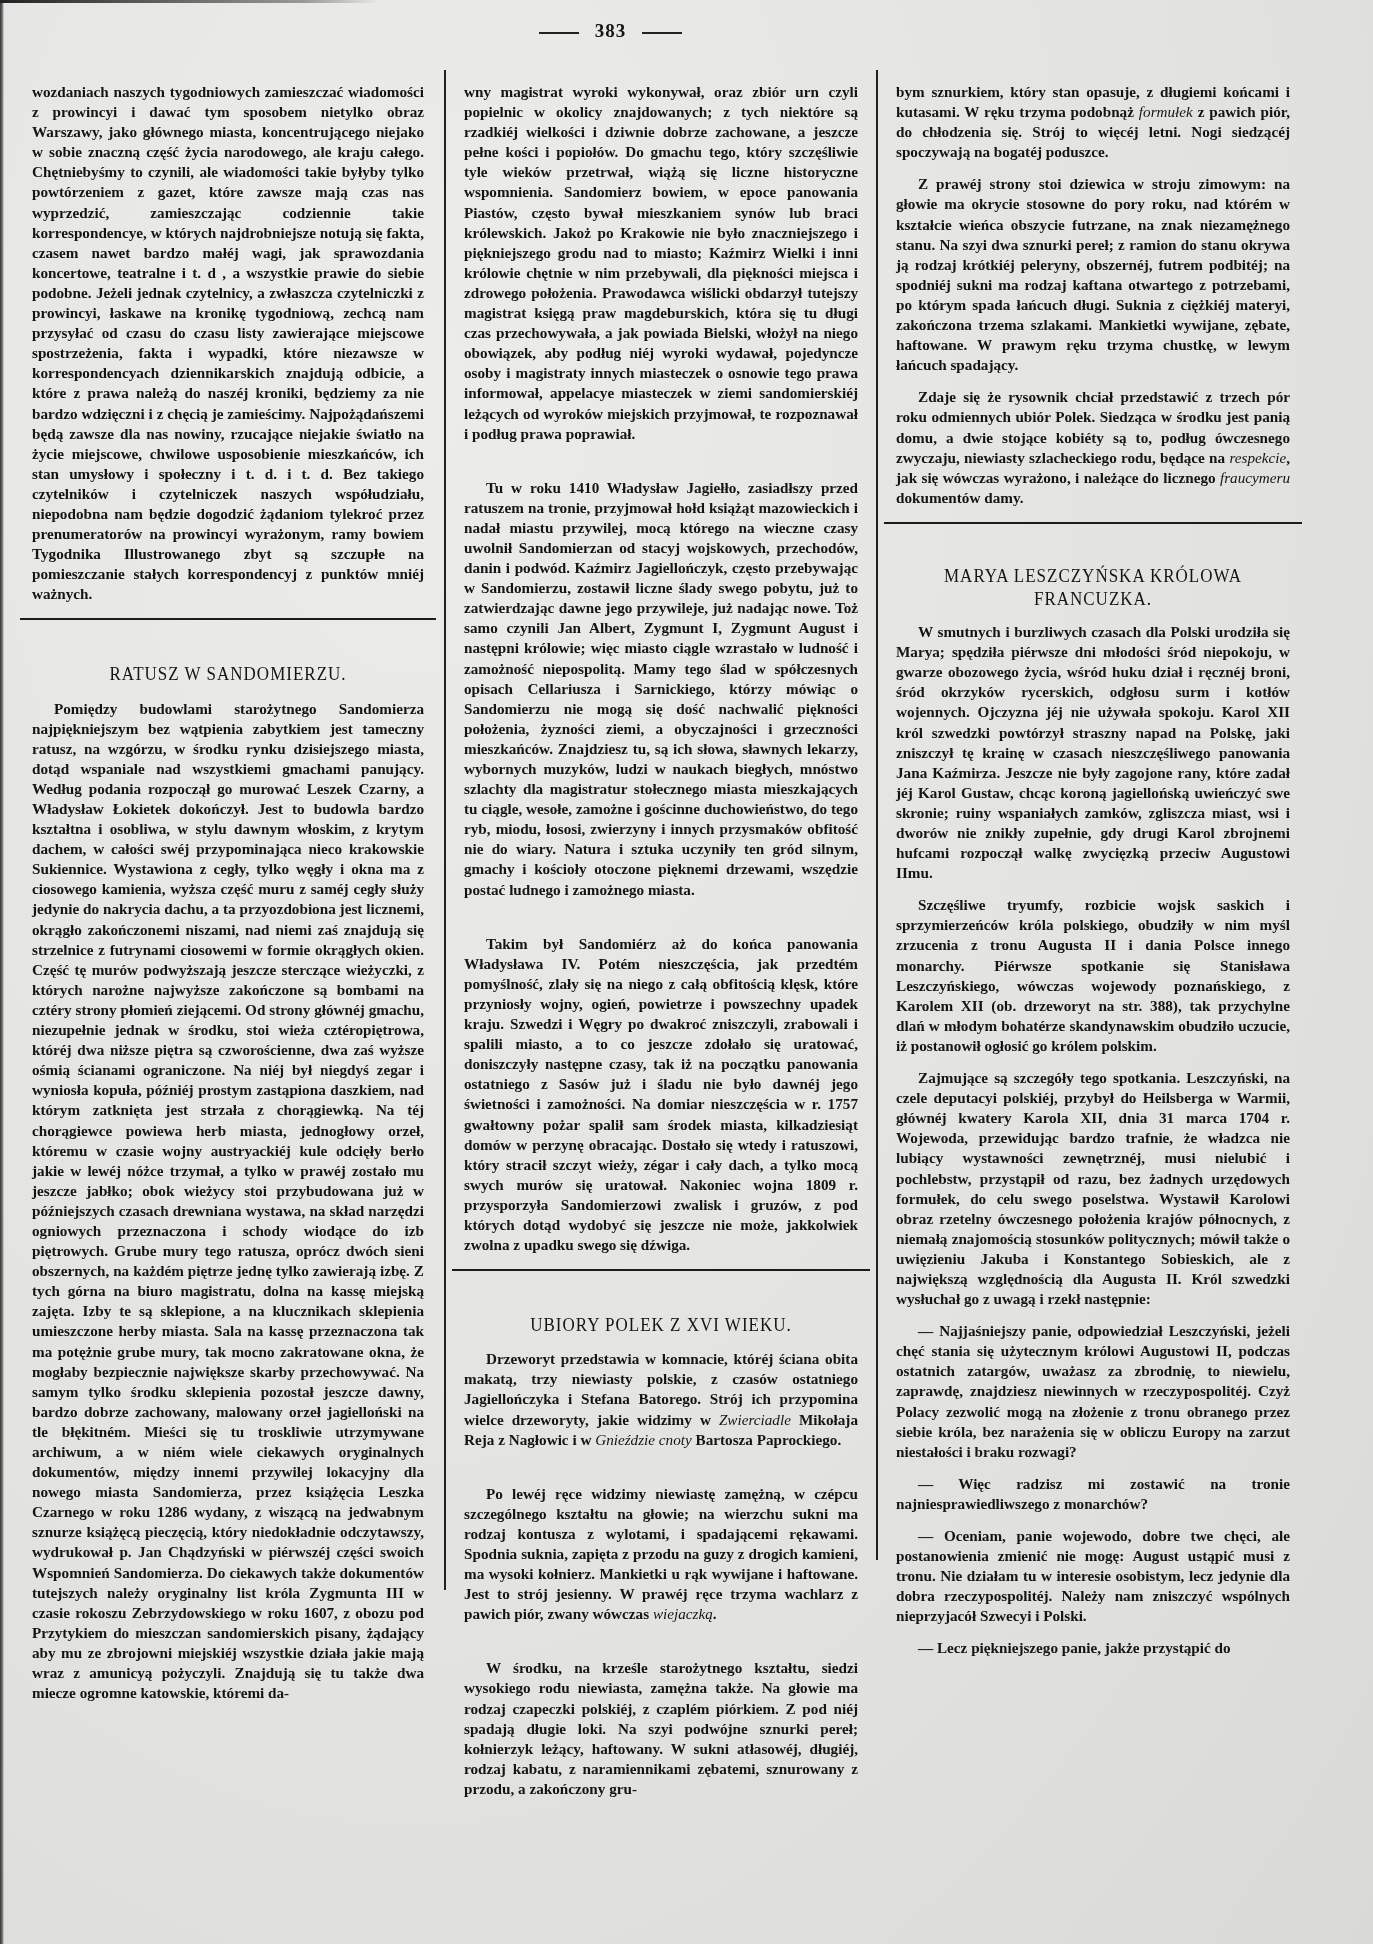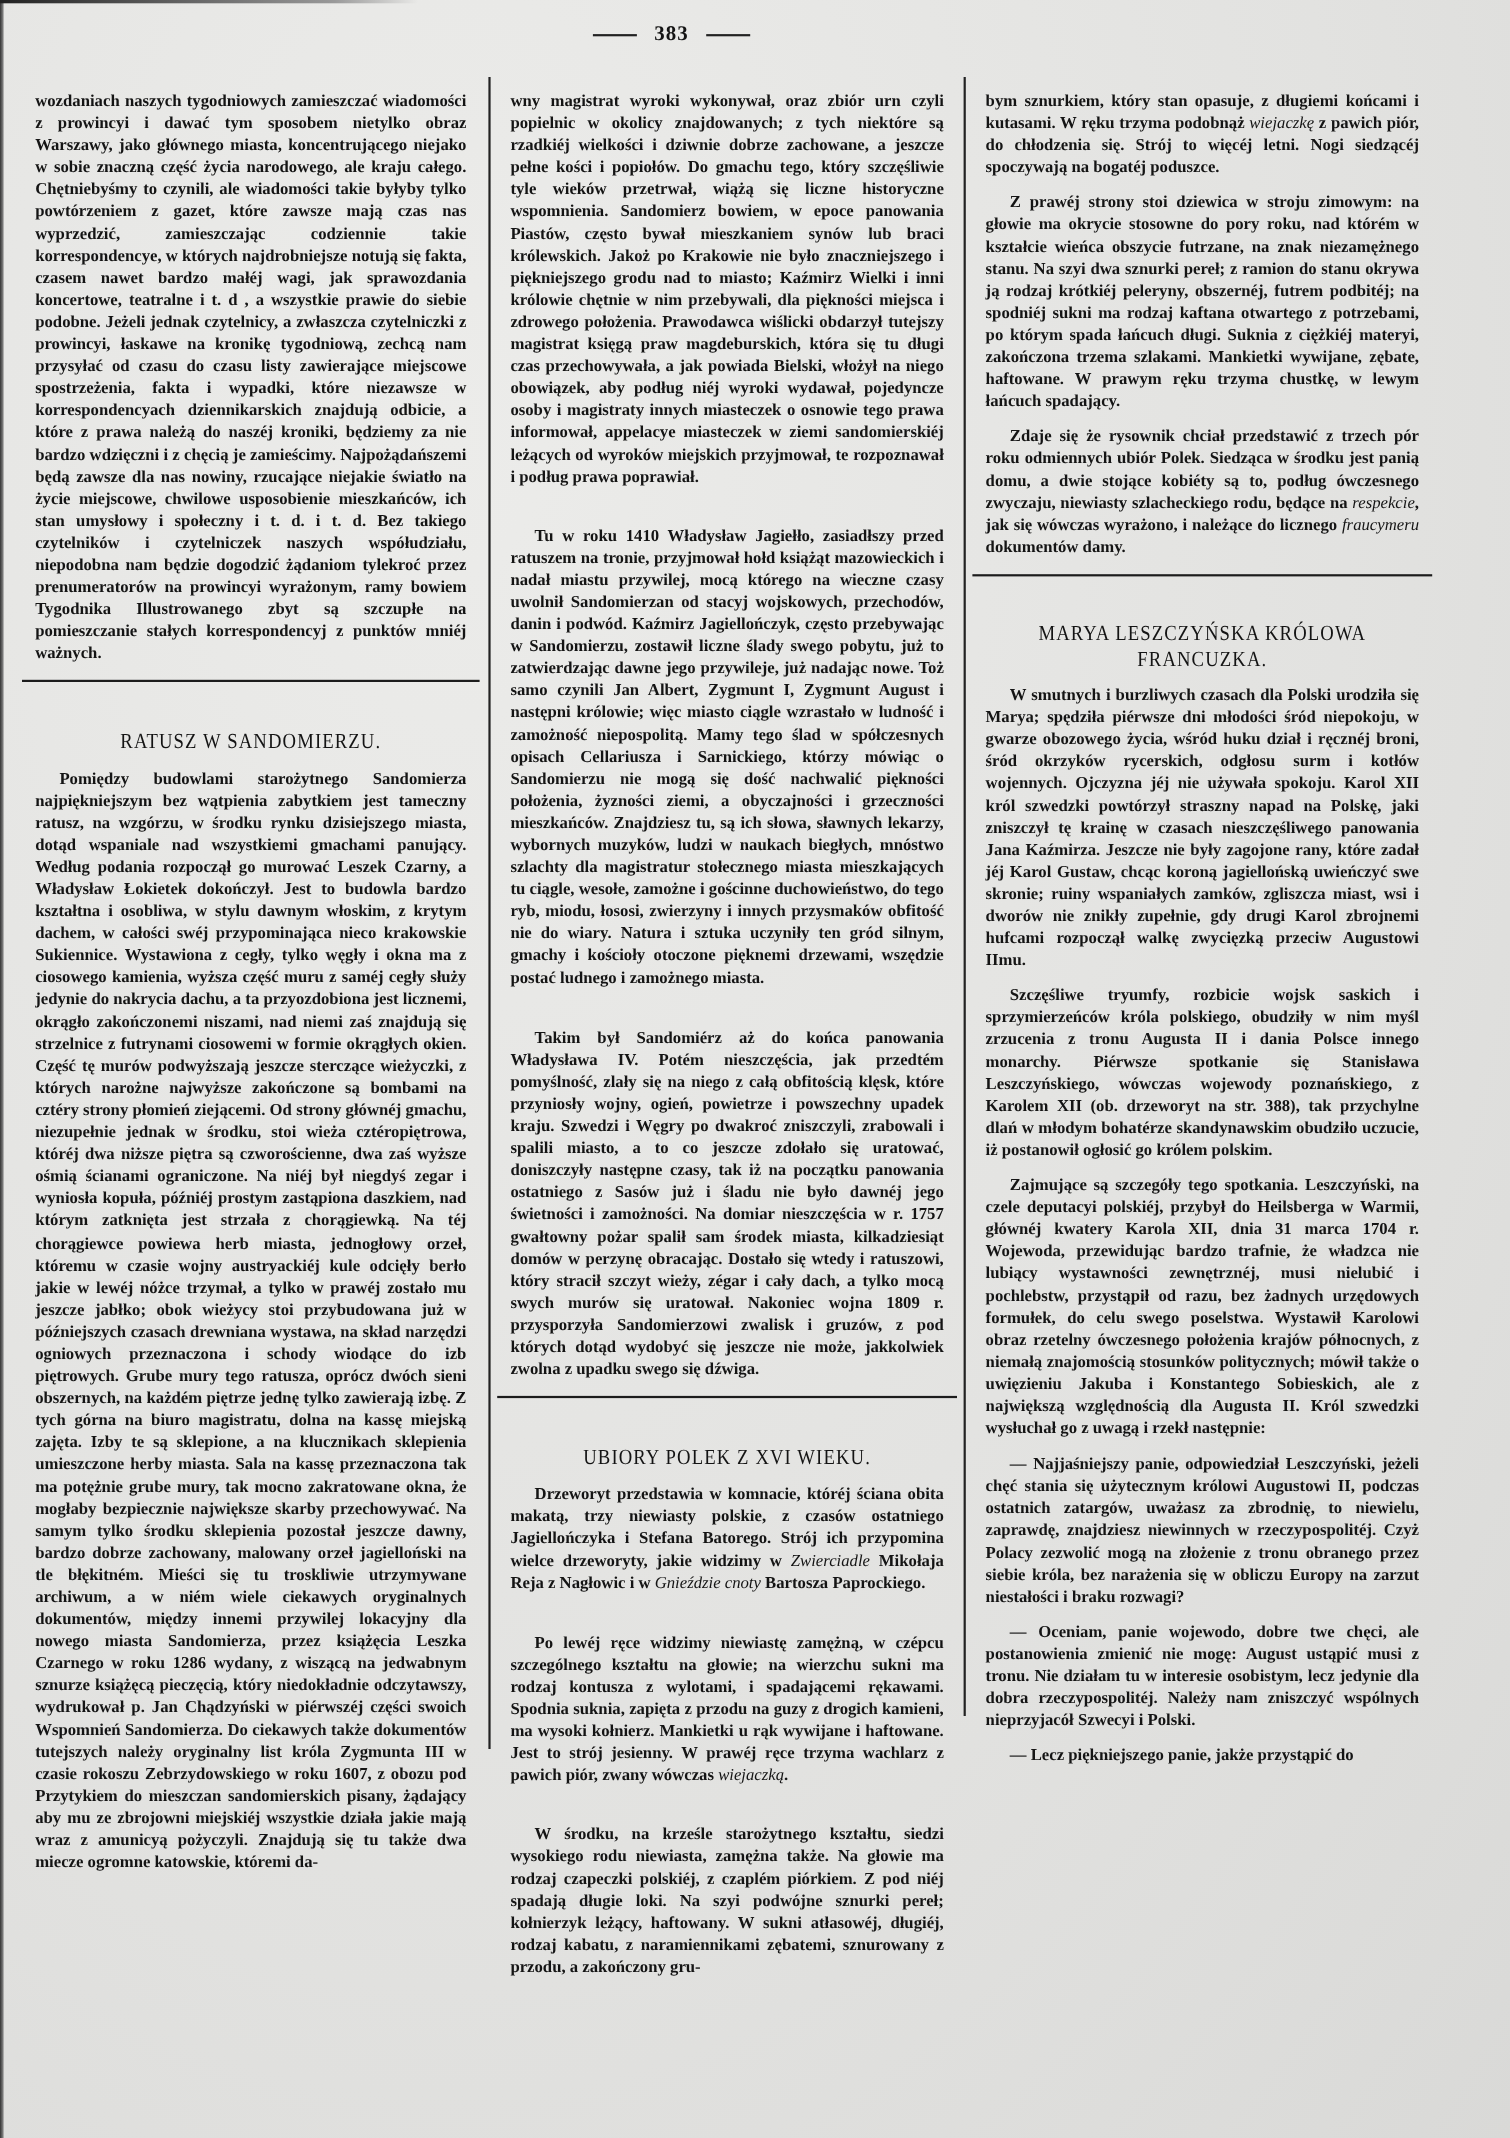--- a/index.html
+++ b/index.html
@@ -80,24 +80,25 @@
   <div class="section-rule"></div>
   <div class="section-title">UBIORY POLEK Z XVI WIEKU.</div>
   <p class="indent"><span>Drzeworyt przedstawia w komnacie, któréj ściana obita makatą, trzy niewiasty polskie, z czasów ostatniego Jagiellończyka i Stefana Batorego. Strój ich przypomina wielce drzeworyty, jakie widzimy w </span><em>Zwierciadle</em><span> Mikołaja Reja z Nagłowic i w </span><em>Gnieździe cnoty</em><span> Bartosza Paprockiego.</span></p>
   <div class="gap"></div>
   <p class="indent"><span>Po lewéj ręce widzimy niewiastę zamężną, w czépcu szczególnego kształtu na głowie; na wierzchu sukni ma rodzaj kontusza z wylotami, i spadającemi rękawami. Spodnia suknia, zapięta z przodu na guzy z drogich kamieni, ma wysoki kołnierz. Mankietki u rąk wywijane i haftowane. Jest to strój jesienny. W prawéj ręce trzyma wachlarz z pawich piór, zwany wówczas </span><em>wiejaczką</em><span>.</span></p>
   <div class="gap"></div>
   <p class="indent">W środku, na krześle starożytnego kształtu, siedzi wysokiego rodu niewiasta, zamężna także. Na głowie ma rodzaj czapeczki polskiéj, z czaplém piórkiem. Z pod niéj spadają długie loki. Na szyi podwójne sznurki pereł; kołnierzyk leżący, haftowany. W sukni atłasowéj, długiéj, rodzaj kabatu, z naramiennikami zębatemi, sznurowany z przodu, a zakończony gru-</p>
 </div>
 
 <div class="col col-3">
-  <p><span>bym sznurkiem, który stan opasuje, z długiemi końcami i kutasami. W ręku trzyma podobnąż </span><em>wiejaczkę</em><span> z pawich piór, do chłodzenia się. Strój to więcéj letni. Nogi siedzącéj spoczywają na bogatéj poduszce.</span></p>
+  <p><span>bym sznurkiem, który stan opasuje, z długiemi końcami i kutasami. W ręku trzyma podobnąż </span><em>formułek</em><span> z pawich piór, do chłodzenia się. Strój to więcéj letni. Nogi siedzącéj spoczywają na bogatéj poduszce.</span></p>
   <p class="indent">Z prawéj strony stoi dziewica w stroju zimowym: na głowie ma okrycie stosowne do pory roku, nad którém w kształcie wieńca obszycie futrzane, na znak niezamężnego stanu. Na szyi dwa sznurki pereł; z ramion do stanu okrywa ją rodzaj krótkiéj peleryny, obszernéj, futrem podbitéj; na spodniéj sukni ma rodzaj kaftana otwartego z potrzebami, po którym spada łańcuch długi. Suknia z ciężkiéj materyi, zakończona trzema szlakami. Mankietki wywijane, zębate, haftowane. W prawym ręku trzyma chustkę, w lewym łańcuch spadający.</p>
   <p class="indent"><span>Zdaje się że rysownik chciał przedstawić z trzech pór roku odmiennych ubiór Polek. Siedząca w środku jest panią domu, a dwie stojące kobiéty są to, podług ówczesnego zwyczaju, niewiasty szlacheckiego rodu, będące na </span><em>respekcie</em><span>, jak się wówczas wyrażono, i należące do licznego </span><em>fraucymeru</em><span> dokumentów damy.</span></p>
   <div class="section-rule"></div>
   <div class="section-title">MARYA LESZCZYŃSKA KRÓLOWA FRANCUZKA.</div>
   <p class="indent">W smutnych i burzliwych czasach dla Polski urodziła się Marya; spędziła piérwsze dni młodości śród niepokoju, w gwarze obozowego życia, wśród huku dział i ręcznéj broni, śród okrzyków rycerskich, odgłosu surm i kotłów wojennych. Ojczyzna jéj nie używała spokoju. Karol XII król szwedzki powtórzył straszny napad na Polskę, jaki zniszczył tę krainę w czasach nieszczęśliwego panowania Jana Kaźmirza. Jeszcze nie były zagojone rany, które zadał jéj Karol Gustaw, chcąc koroną jagiellońską uwieńczyć swe skronie; ruiny wspaniałych zamków, zgliszcza miast, wsi i dworów nie znikły zupełnie, gdy drugi Karol zbrojnemi hufcami rozpoczął walkę zwycięzką przeciw Augustowi IImu.</p>
   <p class="indent">Szczęśliwe tryumfy, rozbicie wojsk saskich i sprzymierzeńców króla polskiego, obudziły w nim myśl zrzucenia z tronu Augusta II i dania Polsce innego monarchy. Piérwsze spotkanie się Stanisława Leszczyńskiego, wówczas wojewody poznańskiego, z Karolem XII (ob. drzeworyt na str. 388), tak przychylne dlań w młodym bohatérze skandynawskim obudziło uczucie, iż postanowił ogłosić go królem polskim.</p>
   <p class="indent">Zajmujące są szczegóły tego spotkania. Leszczyński, na czele deputacyi polskiéj, przybył do Heilsberga w Warmii, głównéj kwatery Karola XII, dnia 31 marca 1704 r. Wojewoda, przewidując bardzo trafnie, że władzca nie lubiący wystawności zewnętrznéj, musi nielubić i pochlebstw, przystąpił od razu, bez żadnych urzędowych formułek, do celu swego poselstwa. Wystawił Karolowi obraz rzetelny ówczesnego położenia krajów północnych, z niemałą znajomością stosunków politycznych; mówił także o uwięzieniu Jakuba i Konstantego Sobieskich, ale z największą względnością dla Augusta II. Król szwedzki wysłuchał go z uwagą i rzekł następnie:</p>
   <p class="dialog">— Najjaśniejszy panie, odpowiedział Leszczyński, jeżeli chęć stania się użytecznym królowi Augustowi II, podczas ostatnich zatargów, uważasz za zbrodnię, to niewielu, zaprawdę, znajdziesz niewinnych w rzeczypospolitéj. Czyż Polacy zezwolić mogą na złożenie z tronu obranego przez siebie króla, bez narażenia się w obliczu Europy na zarzut niestałości i braku rozwagi?</p>
+  <p class="dialog">— Więc radzisz mi zostawić na tronie najniesprawiedliwszego z monarchów?</p>
   <p class="dialog">— Oceniam, panie wojewodo, dobre twe chęci, ale postanowienia zmienić nie mogę: August ustąpić musi z tronu. Nie działam tu w interesie osobistym, lecz jedynie dla dobra rzeczypospolitéj. Należy nam zniszczyć wspólnych nieprzyjacół Szwecyi i Polski.</p>
   <p class="dialog">— Lecz piękniejszego panie, jakże przystąpić do</p>
 </div>
 
 </body></html>

